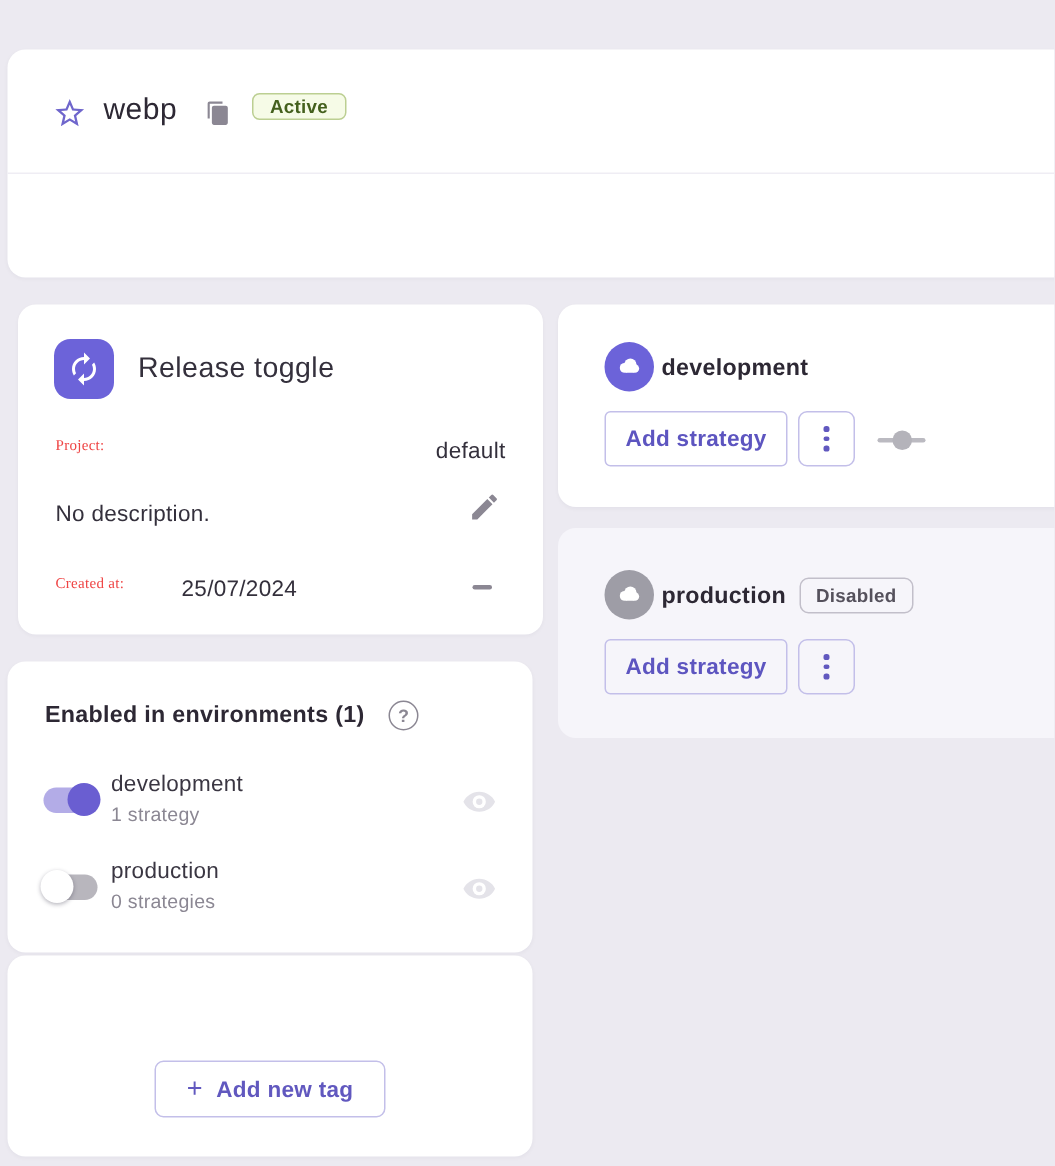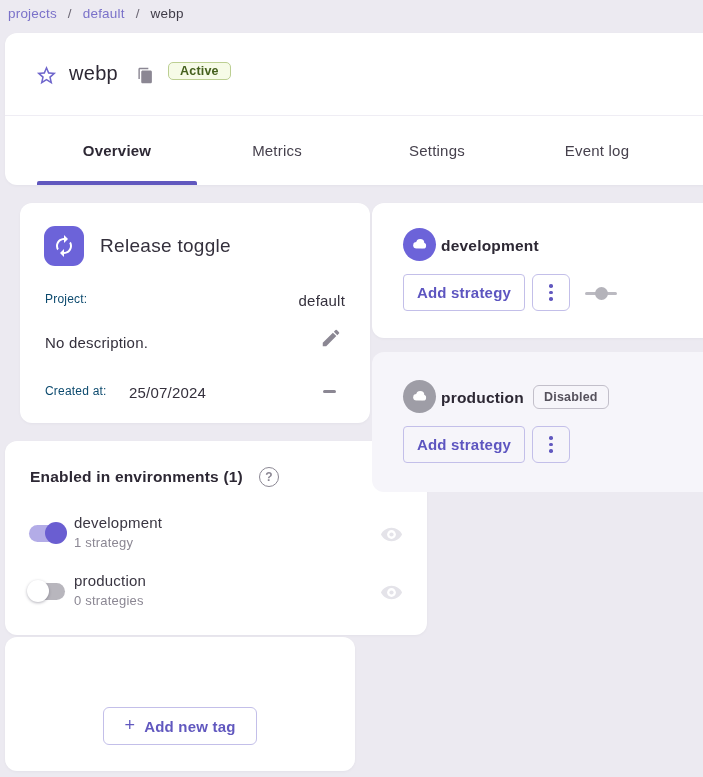--- a/index.html
+++ b/index.html
@@ -26,35 +26,35 @@
     display:flex; align-items:center; border:1px solid #bccf92; background:#f6fbe7;
     color:#44601d; font-size:12.5px; font-weight:700; border-radius:5px; letter-spacing:.2px;
   }
   .header-divider{ position:absolute; left:0; top:82px; width:100%; height:1px; background:#efedf4; }
   .tabs{ position:absolute; left:32px; top:83px; height:69px; display:flex; }
   .tab{ width:160px; height:100%; display:flex; align-items:center; justify-content:center;
         font-size:15px; color:#46414d; cursor:pointer; position:relative; letter-spacing:.2px;}
   .tab.active{ font-weight:700; color:#2d2834; }
   .tab-underline{ position:absolute; left:0; bottom:0; width:160px; height:4px; background:#6158bf; border-radius:2px 2px 0 0; }
   
-  .info-card{ left:20px; top:203px; width:350px; height:220px; }
+  .info-card{ left:12px; top:203px; width:350px; height:220px; }
   .type-icon{ position:absolute; left:24px; top:23px; width:40px; height:40px; border-radius:11px;
               background:#6c63d9; display:flex; align-items:center; justify-content:center; }
   .type-title{ position:absolute; left:80px; top:32px; font-size:19px; color:#34303c; letter-spacing:.3px; }
-  .label-gray{ color:#0c4a6e; font-size:12px; letter-spacing:.2px; }
+  .label-gray{ color:#ef4444; font-size:10px; letter-spacing:.2px;font-family:Liberation Serif, serif; }
   .value-dark{ color:#34303c; font-size:15px; letter-spacing:.2px; }
   .row-project-label{ position:absolute; left:25px; top:89px; }
   .row-project-value{ position:absolute; right:25px; top:89px; }
   .row-desc{ position:absolute; left:25px; top:131px; }
   .edit-icon{ position:absolute; right:28px; top:124px; width:22px; height:22px; cursor:pointer; }
   .row-created-label{ position:absolute; left:25px; top:181px; }
   .row-created-value{ position:absolute; left:109px; top:181px; font-weight:400; }
   .minus-icon{ position:absolute; right:34px; top:187px; width:13px; height:3px; background:#8b8793; border-radius:2px; cursor:pointer; }
   
-  .env-panel{ left:5px; top:441px; width:422px; height:194px; }
+  .env-panel{ left:5px; top:441px; width:350px; height:194px; }
   .env-panel-title{ position:absolute; left:25px; top:27px; font-size:15.5px; font-weight:700; color:#2d2834; letter-spacing:.2px; }
   .help-icon{ position:absolute; left:254px; top:26px; width:20px; height:20px; border:1.6px solid #8b8793;
               border-radius:50%; color:#8b8793; font-size:12px; font-weight:700;
               display:flex; align-items:center; justify-content:center; cursor:pointer; }
   .switch{ position:absolute; width:40px; height:24px; cursor:pointer; }
   .switch .track{ position:absolute; left:2px; top:4px; width:36px; height:17px; border-radius:9px; }
   .switch .thumb{ position:absolute; top:1px; width:22px; height:22px; border-radius:50%; }
   .switch.on .track{ background:#b3ace7; }
   .switch.on .thumb{ right:0; background:#6a5ed1; }
   .switch.off .track{ background:#b8b6bd; }
@@ -104,53 +104,31 @@
   .row-btns-prod{ top:74px; }
   .grab-widget{ position:absolute; left:213px; top:82px; width:32px; height:16px; cursor:pointer; }
   .grab-widget .bar{ position:absolute; left:0; top:6.5px; width:32px; height:3.5px; border-radius:2px; background:#bbbac1; }
   .grab-widget .dot{ position:absolute; left:10px; top:1.5px; width:13px; height:13px; border-radius:50%; background:#b4b3ba; }
 </style>
 </head>
 <body>
 
 <div class="page">
 
-  <div class="breadcrumb">
-    <span class="crumb-link">projects</span>
-    <span class="crumb-sep">/</span>
-    <span class="crumb-link">default</span>
-    <span class="crumb-sep">/</span>
-    <span class="crumb-current">webp</span>
-  </div>
 
   <div class="card header-card">
     <svg class="star-icon" viewBox="0 0 24 24">
       <path fill="#6f66cc" d="M22 9.24l-7.19-.62L12 2 9.19 8.63 2 9.24l5.46 4.73L5.82 21 12 17.27 18.18 21l-1.63-7.03L22 9.24zM12 15.4l-3.76 2.27 1-4.28-3.32-2.88 4.38-.38L12 6.1l1.71 4.04 4.38.38-3.32 2.88 1 4.28L12 15.4z"></path>
     </svg>
     <div class="flag-title">webp</div>
     <svg class="copy-icon" viewBox="0 0 24 24">
       <path fill="#8b8793" d="M16 1H4c-1.1 0-2 .9-2 2v14h2V3h12V1zm3 4H8c-1.1 0-2 .9-2 2v14c0 1.1.9 2 2 2h11c1.1 0 2-.9 2-2V7c0-1.1-.9-2-2-2z"></path>
     </svg>
     <div class="status-chip">Active</div>
     <div class="header-divider"></div>
-    <div class="tabs">
-      <div class="tab active">
-        <span>Overview</span>
-        <div class="tab-underline"></div>
-      </div>
-      <div class="tab">
-        <span>Metrics</span>
-      </div>
-      <div class="tab">
-        <span>Settings</span>
-      </div>
-      <div class="tab">
-        <span>Event log</span>
-      </div>
-    </div>
   </div>
 
   <div class="card info-card">
     <div class="type-icon">
       <svg width="24" height="24" viewBox="0 0 24 24">
         <path fill="#ffffff" d="M12 6v3l4-4-4-4v3c-4.42 0-8 3.58-8 8 0 1.57.46 3.03 1.24 4.26L6.7 14.8c-.45-.83-.7-1.79-.7-2.8 0-3.31 2.69-6 6-6zm6.76 1.74L17.3 9.2c.44.84.7 1.79.7 2.8 0 3.31-2.69 6-6 6v-3l-4 4 4 4v-3c4.42 0 8-3.58 8-8 0-1.57-.46-3.03-1.24-4.26z"></path>
       </svg>
     </div>
     <div class="type-title">Release toggle</div>
     <div class="label-gray row-project-label">Project:</div>

